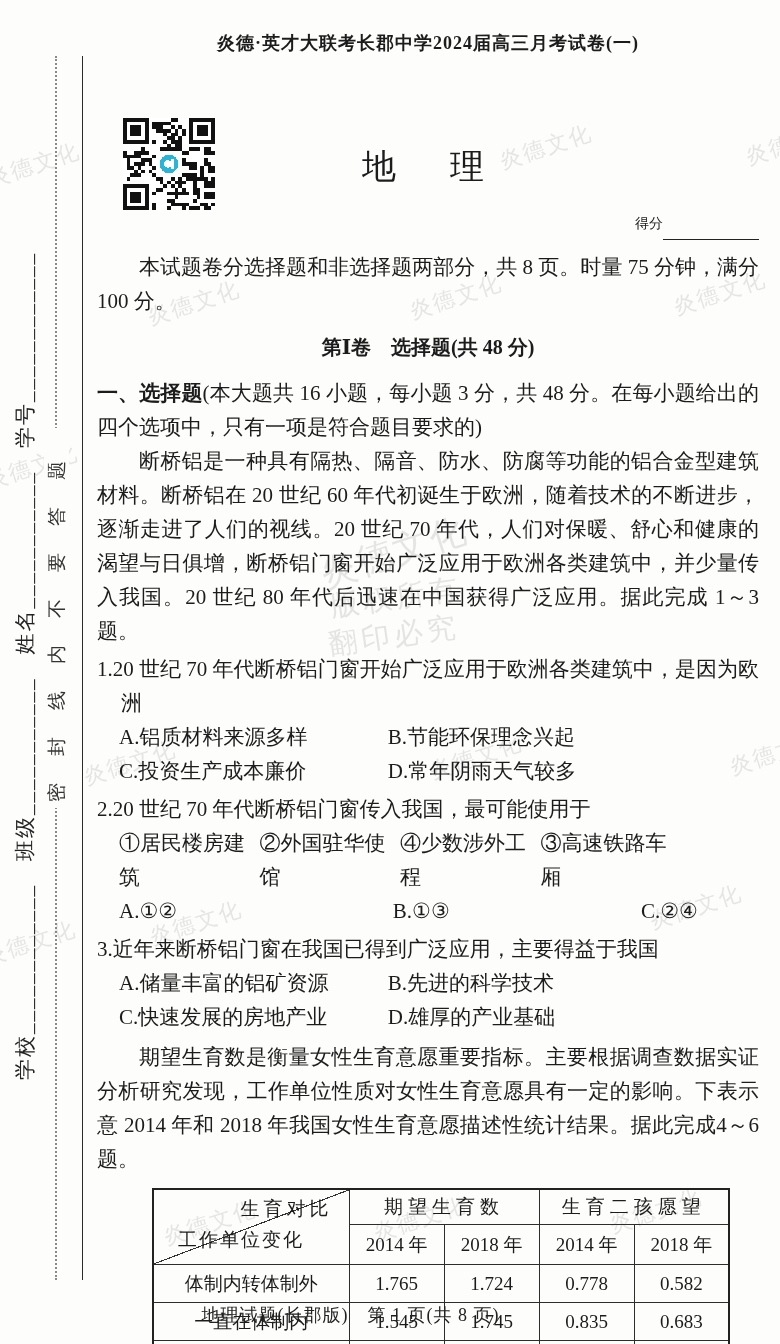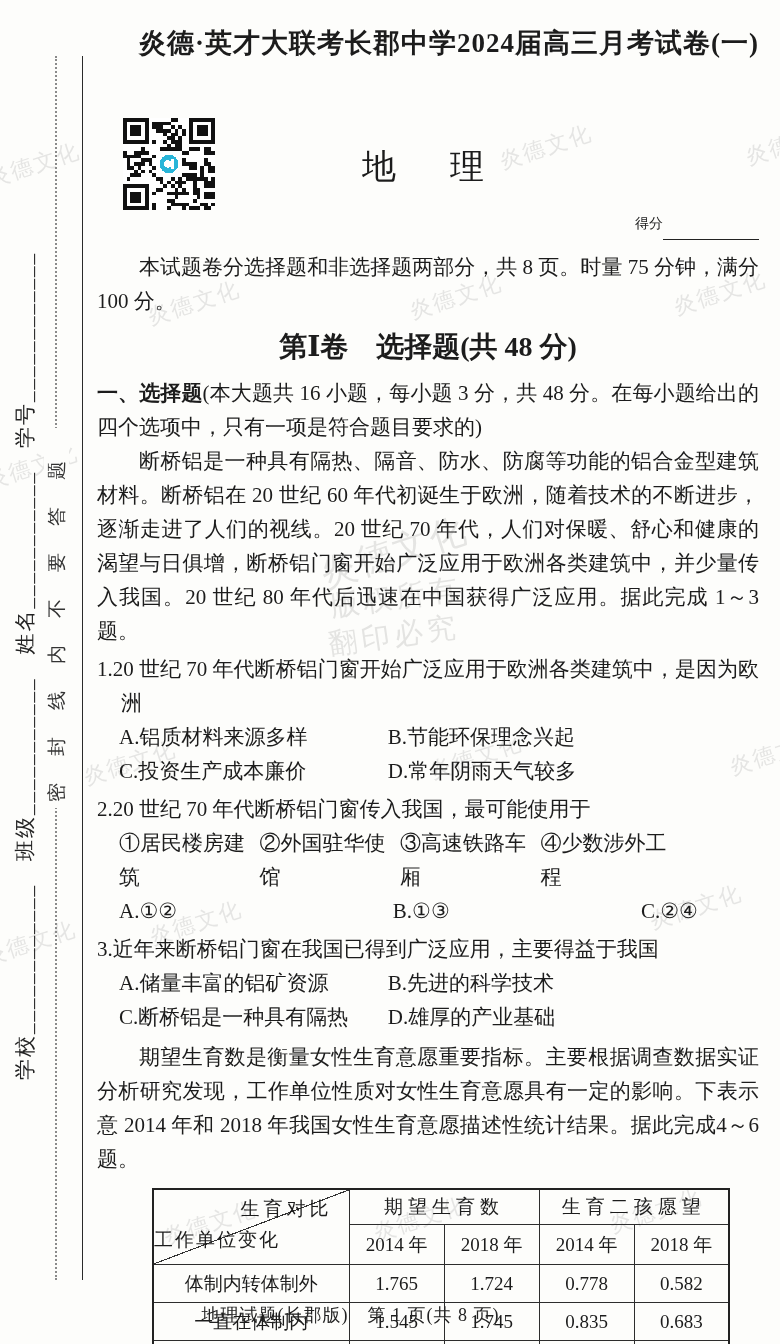--- a/index.html
+++ b/index.html
@@ -27,47 +27,47 @@
   .wm { position:absolute; color:rgba(145,145,145,0.22); font-size:22px;
     transform:rotate(-18deg); letter-spacing:2px; pointer-events:none; white-space:nowrap; }
   .wm-big { font-size:36px; color:rgba(135,135,135,0.20); }
   .wm-cr { position:absolute; color:rgba(130,130,130,0.20); font-size:29px;
     letter-spacing:4px; transform:rotate(-8deg); pointer-events:none; }
   
   .qr { position:absolute; left:123px; top:117px; width:92px; height:94px; }
   .qr svg { width:100%; height:100%; }
   
   .main { position:absolute; left:97px; top:0; width:662px; font-size:21px; line-height:34px; }
-  .exam-title { margin-top:24px; text-align:right; font-size:27px; line-height:38px;
+  .exam-title { margin-top:24px; text-align:center; font-size:18px; line-height:38px;
     font-weight:900; letter-spacing:1px; }
   .subject { margin-top:82px; text-align:center; font-size:34px; line-height:46px;
     font-weight:normal; letter-spacing:10px; }
   .score-row { margin-top:16px; height:32px; text-align:right; font-size:14px;
     font-family:"Liberation Sans","DejaVu Sans",sans-serif; }
   .score-row .blank { display:inline-block; width:96px; border-bottom:1.5px solid #222; height:24px; vertical-align:bottom; }
   .para { text-align:justify; }
   .indent { text-indent:2em; }
-  .section-heading { margin-top:12px; text-align:center; font-weight:bold; font-size:28px; }
+  .section-heading { margin-top:12px; text-align:center; font-weight:bold; font-size:20px; }
   .instr { margin-top:12px; }
   .instr b { font-family:"Liberation Sans","DejaVu Sans",sans-serif; }
   .question { margin-top:4px; padding-left:24px; text-indent:-24px; }
   .opt-grid2 { display:grid; grid-template-columns:42% 58%; padding-left:22px; }
   .opt-grid4 { display:grid; grid-template-columns:37% 33% 19% 11%; padding-left:22px;gap:37px; }
   .sub-opts { display:flex; justify-content:center; padding-left:22px; padding-right:78px; }
   
   .tbl { margin:12px 0 0 55px; border-collapse:collapse; table-layout:fixed; width:578px;
     font-size:19px; border:2px solid #222; }
   .tbl td { border:1px solid #2d2d2d; text-align:center; vertical-align:middle; padding:0; }
   .tbl .r1 td { height:34px; letter-spacing:5px; }
   .tbl .r2 td { height:40px; }
   .tbl .dr td { height:38px; }
   .corner { width:196px; position:relative;
     background:linear-gradient(to bottom right, transparent 49.5%, #333 49.5%, #333 50.3%, transparent 50.3%); }
   .corner .ct { position:absolute; top:2px; right:16px; letter-spacing:4px;text-align:right; }
-  .corner .cb { position:absolute; bottom:7px; left:0; letter-spacing:2px; }
+  .corner .cb { position:absolute; bottom:7px; left:24px; letter-spacing:2px; }
   
   .footer { position:absolute; left:0; top:1303px; width:701px; text-align:center;
     font-size:18px; color:#222; letter-spacing:1px; }
 </style>
 </head>
 <body>
 
 <div class="wm" style="left:-14px; top:150px;">炎德文化</div>
 <div class="wm" style="left:498px; top:132px;">炎德文化</div>
 <div class="wm" style="left:744px; top:128px;">炎德文化</div>
@@ -315,37 +315,37 @@
   </div>
   <div class="opt-grid2">
     <span>C.投资生产成本廉价</span>
     <span>D.常年阴雨天气较多</span>
   </div>
 
   <div class="para question"><span>2.</span><span>20 世纪 70 年代断桥铝门窗传入我国，最可能使用于</span></div>
   <div class="sub-opts">
     <span>①居民楼房建筑</span>
     <span>②外国驻华使馆</span>
+    <span>④少数涉外工程</span>
     <span>③高速铁路车厢</span>
-    <span>④少数涉外工程</span>
   </div>
   <div class="opt-grid4">
     <span>A.①②</span>
     <span>B.①③</span>
     <span>C.②④</span>
     <span>D.③④</span>
   </div>
 
   <div class="para question"><span>3.</span><span>近年来断桥铝门窗在我国已得到广泛应用，主要得益于我国</span></div>
   <div class="opt-grid2">
     <span>A.储量丰富的铝矿资源</span>
     <span>B.先进的科学技术</span>
   </div>
   <div class="opt-grid2">
-    <span>C.断桥铝是一种具有隔热</span>
+    <span>C.快速发展的房地产业</span>
     <span>D.雄厚的产业基础</span>
   </div>
 
   <div class="para indent" style="margin-top:6px;">期望生育数是衡量女性生育意愿重要指标。主要根据调查数据实证分析研究发现，工作单位性质对女性生育意愿具有一定的影响。下表示意 2014 年和 2018 年我国女性生育意愿描述性统计结果。据此完成4～6 题。</div>
 
   <table class="tbl">
     <tbody>
         <tr class="r1">
       <td class="corner" rowspan="2">
         <span class="ct">生育对比</span>

